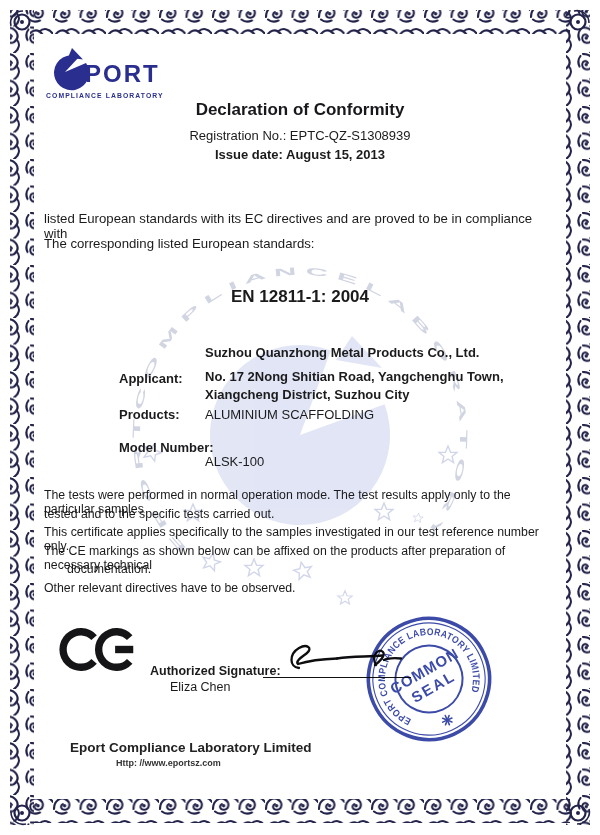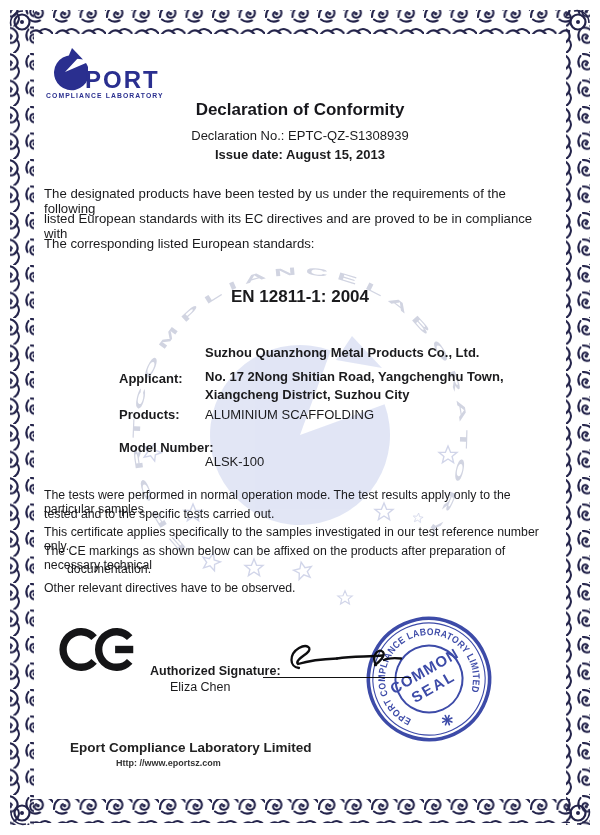--- a/index.html
+++ b/index.html
@@ -91,30 +91,29 @@
       <use href="#wmStar" x="345" y="598" transform="scale(0.8)" transform-origin="345 598"></use>
     </g>
   </svg>
 
   <div class="abs" style="left:46px;top:46px;width:160px;">
     <div style="display:flex;align-items:flex-end;">
       <svg width="42" height="46" viewBox="0 0 42 46">
         <path d="M19 26 L40 17 A 17.5 17.5 0 1 1 33 11 Z" fill="#2a2f8f"></path>
         <path d="M26 2 L37 13.5 L22 11.5 Z" fill="#2a2f8f"></path>
       </svg>
-      <span class="logo-brand" style="margin-left:-3px;">PORT</span>
+      <span class="logo-brand" style="margin-left:-3px;margin-bottom:6px;">PORT</span>
     </div>
     <div class="logo-tag">COMPLIANCE LABORATORY</div>
   </div>
 
   <div class="abs ctr title">Declaration of Conformity</div>
-  <div class="abs ctr reg">Declaration No.: EPTC-QZ-S1308939</div>
+  <div class="abs ctr reg">Registration No.: EPTC-QZ-S1308939</div>
   <div class="abs ctr issue">Issue date: August 15, 2013</div>
 
-  <div class="abs intro-line" style="top:186px;">The designated products have been tested by us under the requirements of the following</div>
   <div class="abs intro-line" style="top:211px;">listed European standards with its EC directives and are proved to be in compliance with</div>
   <div class="abs intro-line" style="top:236px;">The corresponding listed European standards:</div>
 
   <div class="abs ctr standard">EN 12811-1: 2004</div>
 
   <div class="abs val valb" style="top:345px;">Suzhou Quanzhong Metal Products Co., Ltd.</div>
   <div class="abs lbl" style="top:371px;">Applicant:</div>
   <div class="abs val valb" style="top:369px;">No. 17 2Nong Shitian Road, Yangchenghu Town,</div>
   <div class="abs val valb" style="top:387px;">Xiangcheng District, Suzhou City</div>
 

